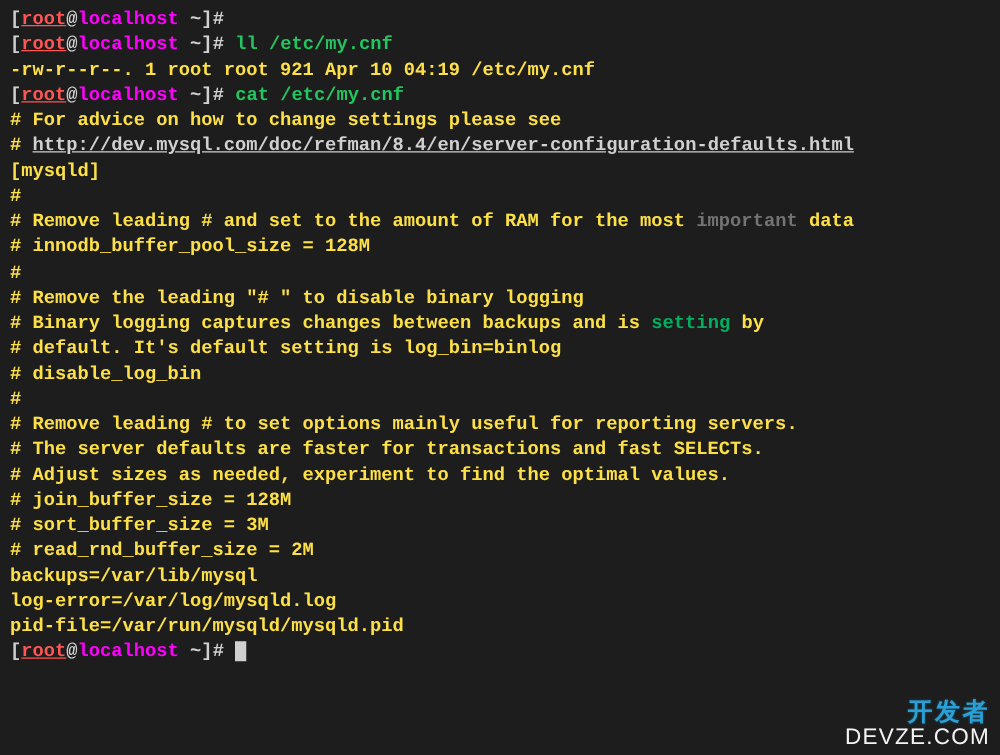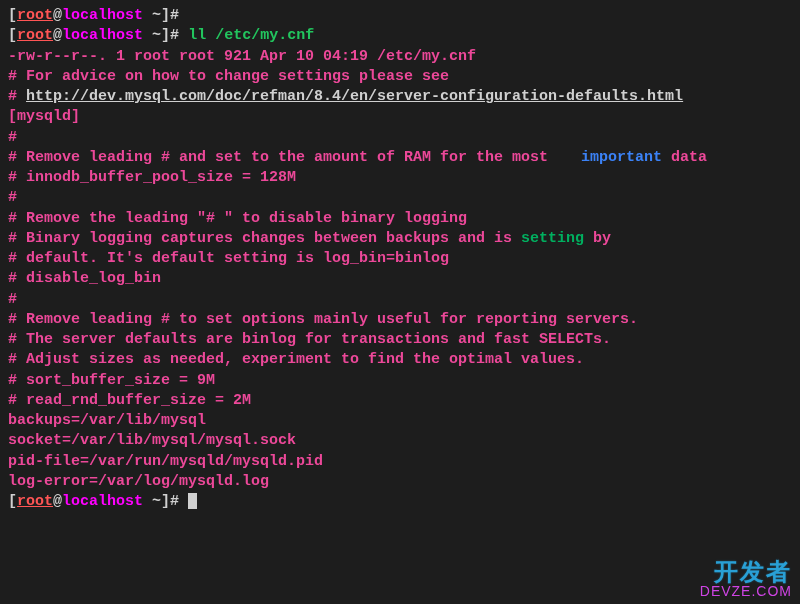--- a/index.html
+++ b/index.html
@@ -15,23 +15,23 @@
       position: relative;
       font-weight: bold;
     }
     .line { white-space: pre; }
     .bracket { color: #d0d0d0; }
     .user { color: #ff5555; text-decoration: underline; }
     .at { color: #d0d0d0; }
     .host { color: #ff00ff; margin-top: 21px; }
     .tilde { color: #d0d0d0; }
     .cmd { color: #22c55e; }
-    .out { color: #ec4899; }
+    .out { color: #fde047; }
     .url { color: #d0d0d0; text-decoration: underline; }
-    .kw1 { color: #3b82f6; margin-left: 24px; }
+    .kw1 { color: #737373; }
     .kw2 { color: #00af5f; }
     .cursor {
       display: inline-block;
       width: 9px;
       height: 16px;
       background: #d0d0d0;
       vertical-align: text-bottom;
       margin-bottom: 1px;
     }
     .watermark {
@@ -39,67 +39,68 @@
       right: 8px;
       bottom: 6px;
       font-family: "Microsoft YaHei", sans-serif;
       text-align: right;
       line-height: 1;
       opacity: 0.95;
       font-weight: normal;
     }
     .watermark .cn {
       color: #2aa8e0;
-      font-size: 24px;
+      font-size: 20px;
       letter-spacing: 2px;
       font-weight: bold;
       text-shadow: 0 0 2px rgba(42,168,224,0.5);
     }
     .watermark .en {
-      color: #d946ef;
-      font-size: 14px;
+      color: #ffffff;
+      font-size: 18px;
       letter-spacing: 1px;
     }
   </style>
 </head>
 <body>
 
 <div>
 
 <div class="line"><span class="bracket">[</span><span class="user">root</span><span class="at">@</span><span class="host">localhost</span><span class="tilde"> </span><span class="tilde">~</span><span class="bracket">]</span><span class="bracket"># </span><span class="cmd"></span></div>
 
 <div class="line"><span class="bracket">[</span><span class="user">root</span><span class="at">@</span><span class="host">localhost</span><span class="tilde"> </span><span class="tilde">~</span><span class="bracket">]</span><span class="bracket"># </span><span class="cmd">ll /etc/my.cnf</span></div>
 
 <div class="line out">-rw-r--r--. 1 root root 921 Apr 10 04:19 /etc/my.cnf</div>
 
+<div class="line"><span class="bracket">[</span><span class="user">root</span><span class="at">@</span><span class="host">localhost</span><span class="tilde"> </span><span class="tilde">~</span><span class="bracket">]</span><span class="bracket"># </span><span class="cmd">cat /etc/my.cnf</span></div>
 
 <div class="line out"># For advice on how to change settings please see</div>
 <div class="line"><span class="out"># </span><span class="url">http://dev.mysql.com/doc/refman/8.4/en/server-configuration-defaults.html</span></div>
 <div class="line out"></div>
 <div class="line out">[mysqld]</div>
 <div class="line out">#</div>
 <div class="line"><span class="out"># Remove leading # and set to the amount of RAM for the most </span><span class="kw1">important</span><span class="out"> data</span></div>
 <div class="line out"># innodb_buffer_pool_size = 128M</div>
 <div class="line out">#</div>
 <div class="line out"># Remove the leading "# " to disable binary logging</div>
 <div class="line"><span class="out"># Binary logging captures changes between backups and is </span><span class="kw2">setting</span><span class="out"> by</span></div>
 <div class="line out"># default. It's default setting is log_bin=binlog</div>
 <div class="line out"># disable_log_bin</div>
 <div class="line out">#</div>
 <div class="line out"># Remove leading # to set options mainly useful for reporting servers.</div>
-<div class="line out"># The server defaults are binlog for transactions and fast SELECTs.</div>
+<div class="line out"># The server defaults are faster for transactions and fast SELECTs.</div>
 <div class="line out"># Adjust sizes as needed, experiment to find the optimal values.</div>
-<div class="line out"># sort_buffer_size = 9M</div>
+<div class="line out"># join_buffer_size = 128M</div>
+<div class="line out"># sort_buffer_size = 3M</div>
 <div class="line out"># read_rnd_buffer_size = 2M</div>
 <div class="line out"></div>
 <div class="line out">backups=/var/lib/mysql</div>
-<div class="line out">socket=/var/lib/mysql/mysql.sock</div>
 <div class="line out"></div>
+<div class="line out">log-error=/var/log/mysqld.log</div>
 <div class="line out">pid-file=/var/run/mysqld/mysqld.pid</div>
-<div class="line out">log-error=/var/log/mysqld.log</div>
 
 <div class="line"><span class="bracket">[</span><span class="user">root</span><span class="at">@</span><span class="host">localhost</span><span class="tilde"> </span><span class="tilde">~</span><span class="bracket">]</span><span class="bracket"># </span><span class="cursor"></span></div>
 
 </div>
 
 <div class="watermark">
   <div class="cn">开发者</div>
   <div class="en">DEVZE.COM</div>
 </div>
 

